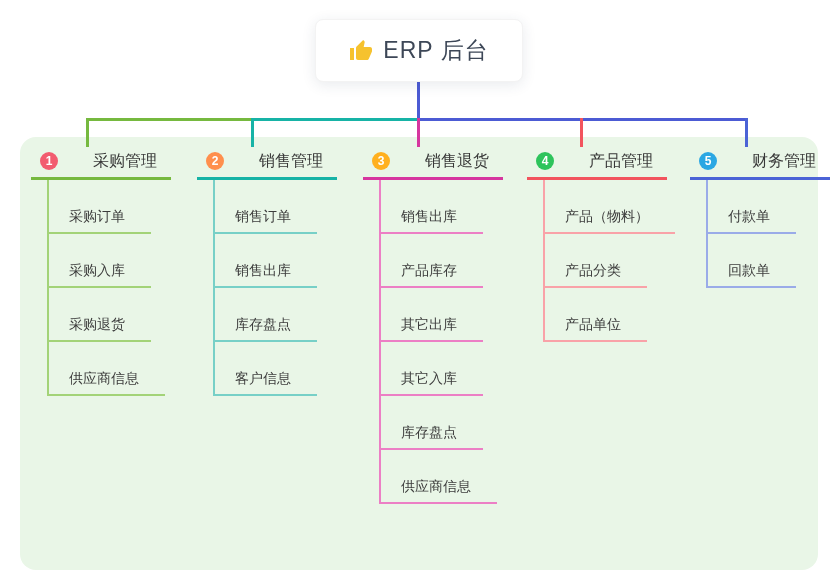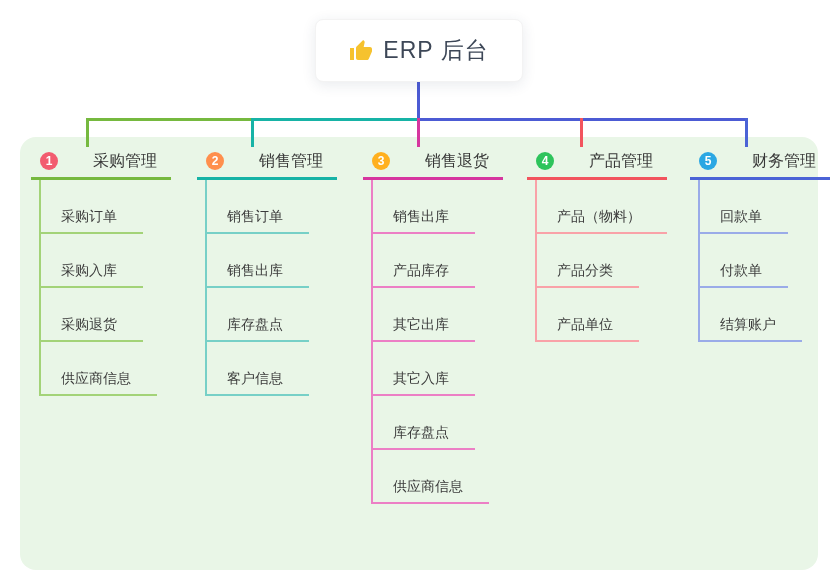--- a/index.html
+++ b/index.html
@@ -29,21 +29,21 @@
     padding:0 14px 5px 9px;border-bottom:3px solid var(--c);
     cursor:pointer;
   }
   .badge{
     width:18px;height:18px;border-radius:50%;margin-right:7px;
     color:#fff;font-size:12px;font-weight:700;line-height:18px;
     text-align:center;flex:0 0 auto;
   }
   .branch-title{font-size:16px;line-height:22px;color:#383838;white-space:nowrap;margin-left:28px;}
   .children{
-    margin-left:8px;border-left:2px solid var(--cl);width:max-content;
+    margin-left:16px;border-left:2px solid var(--cl);width:max-content;
   }
   .child{height:54px;display:flex;align-items:flex-end;}
   .child-label{
     display:block;width:max-content;
     padding:0 26px 6px 20px;border-bottom:2px solid var(--cl);
     font-size:14px;line-height:19px;color:#3c3c3c;white-space:nowrap;
     cursor:pointer;
   }
 </style>
 </head>
@@ -175,26 +175,23 @@
 </div>
   </div>
 
   <div class="branch" style="left: 690px; --c: #4b63d6; --cl: #9aabe8;">
     <div class="branch-header">
       <span class="badge" style="background: rgb(43, 167, 227);">5</span>
       <span class="branch-title">财务管理</span>
     </div>
     <div class="children">
   <div class="child">
-    <span class="child-label">回款单</span>
-  </div>
-
-  <div class="child">
     <span class="child-label">付款单</span>
   </div>
 
   <div class="child">
-    <span class="child-label">结算账户</span>
+    <span class="child-label">回款单</span>
   </div>
+
 </div>
   </div>
 </div>
 </div>
 
 </body></html>

